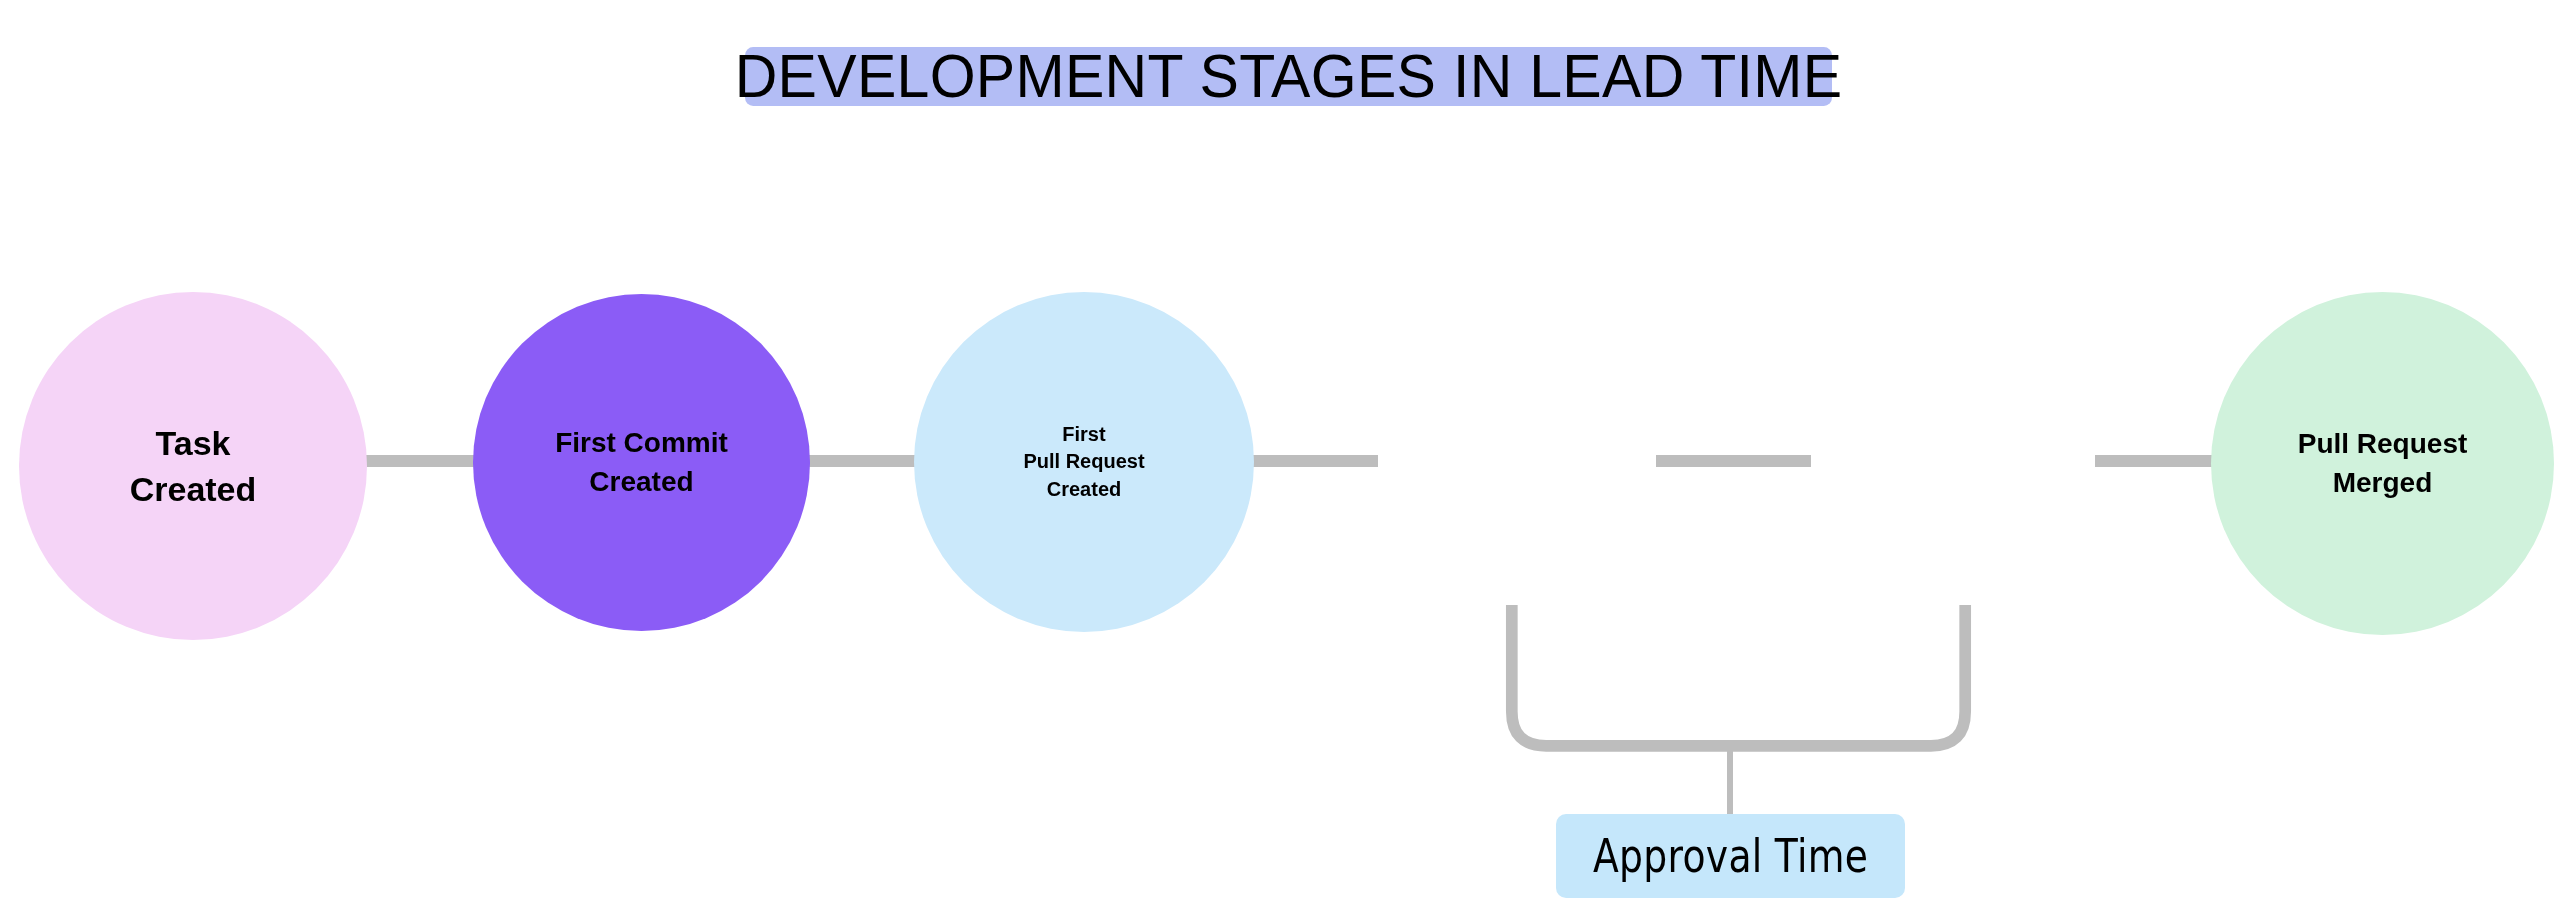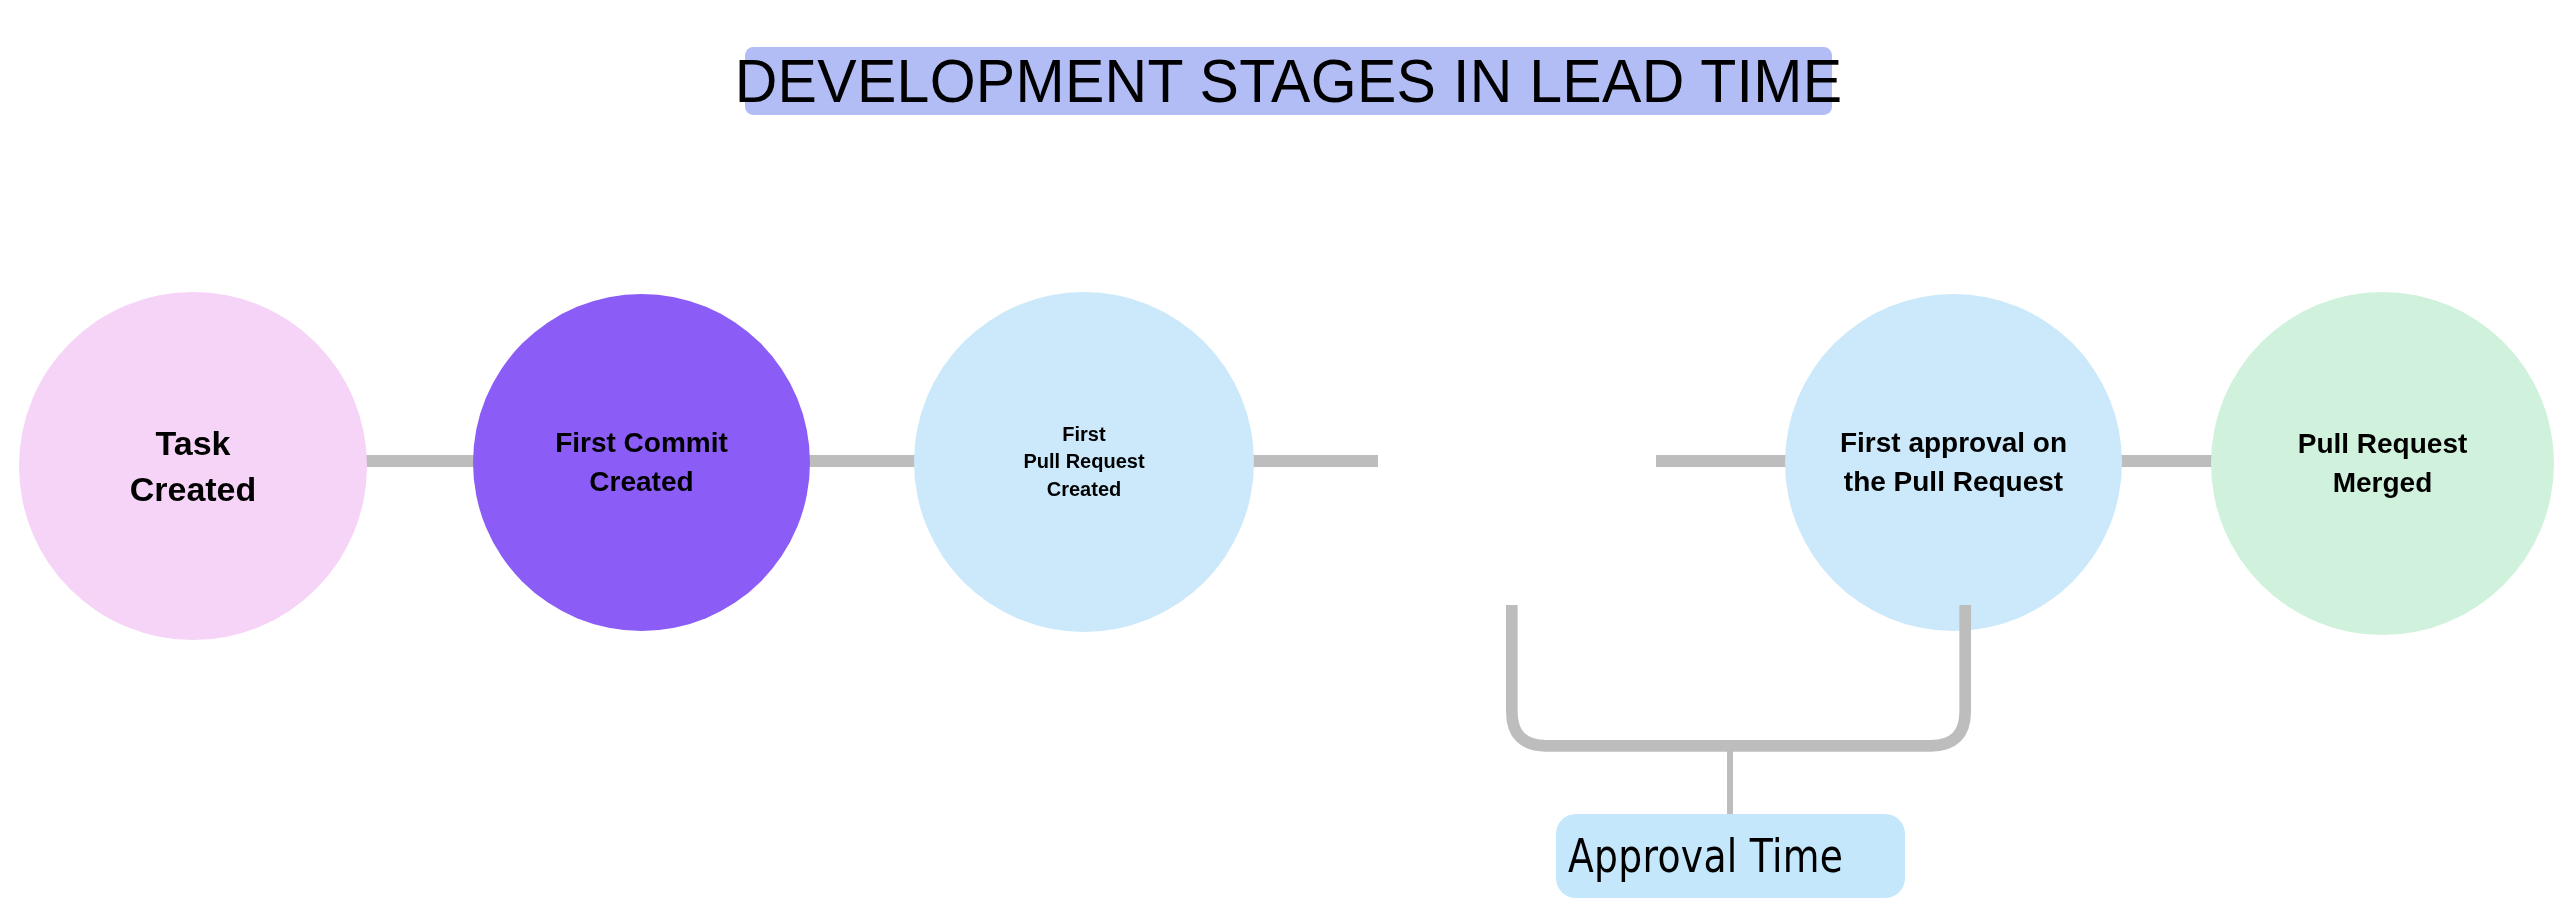--- a/index.html
+++ b/index.html
@@ -22,21 +22,21 @@
     width: 2576px;
     height: 923px;
   }
 
   
   .title-banner {
     position: absolute;
     left: 745px;
     top: 47px;
     width: 1087px;
-    height: 68px;
+    height: 59px;
     background: #b3bdf5;
     border-radius: 8.2px;
     display: flex;
     align-items: center;
     justify-content: center;
     box-sizing: border-box;
   }
   .title-text {
     font-family: "Liberation Sans", sans-serif;
     font-size: 59px;
@@ -108,23 +108,24 @@
   }
 
   
   .callout {
     position: absolute;
     left: 1556px;
     top: 814px;
     width: 349px;
     height: 84px;
     background: #c5e7fb;
-    border-radius: 20px;
+    border-radius: 10px;
     display: flex;
     align-items: center;
+    justify-content: center;
     box-sizing: border-box;
   }
   .callout-text {
     font-family: "DejaVu Sans", sans-serif;
     font-size: 41px;
     font-weight: 400;
     color: #000000;
     line-height: 1;
     white-space: nowrap;
     transform: scaleX(0.92) scaleY(1.12);
@@ -156,24 +157,20 @@
 Created</span>
   </div>
 
   <div class="stage stage-3">
     <span class="stage-label">First
 Pull Request
 Created</span>
   </div>
 
 
-  <div class="stage stage-5">
-    <span class="stage-label">First approval on
-the Pull Request</span>
-  </div>
 
   <div class="stage stage-6">
     <span class="stage-label">Pull Request
 Merged</span>
   </div>
 
   <svg class="bracket" viewBox="0 0 700 230">
     <path d="M 20 0 L 20 155 Q 20 205 70 205 L 630 205 Q 680 205 680 155 L 680 0" fill="none" stroke="#bdbdbd" stroke-width="17" stroke-linecap="butt"></path>
   </svg>
 

